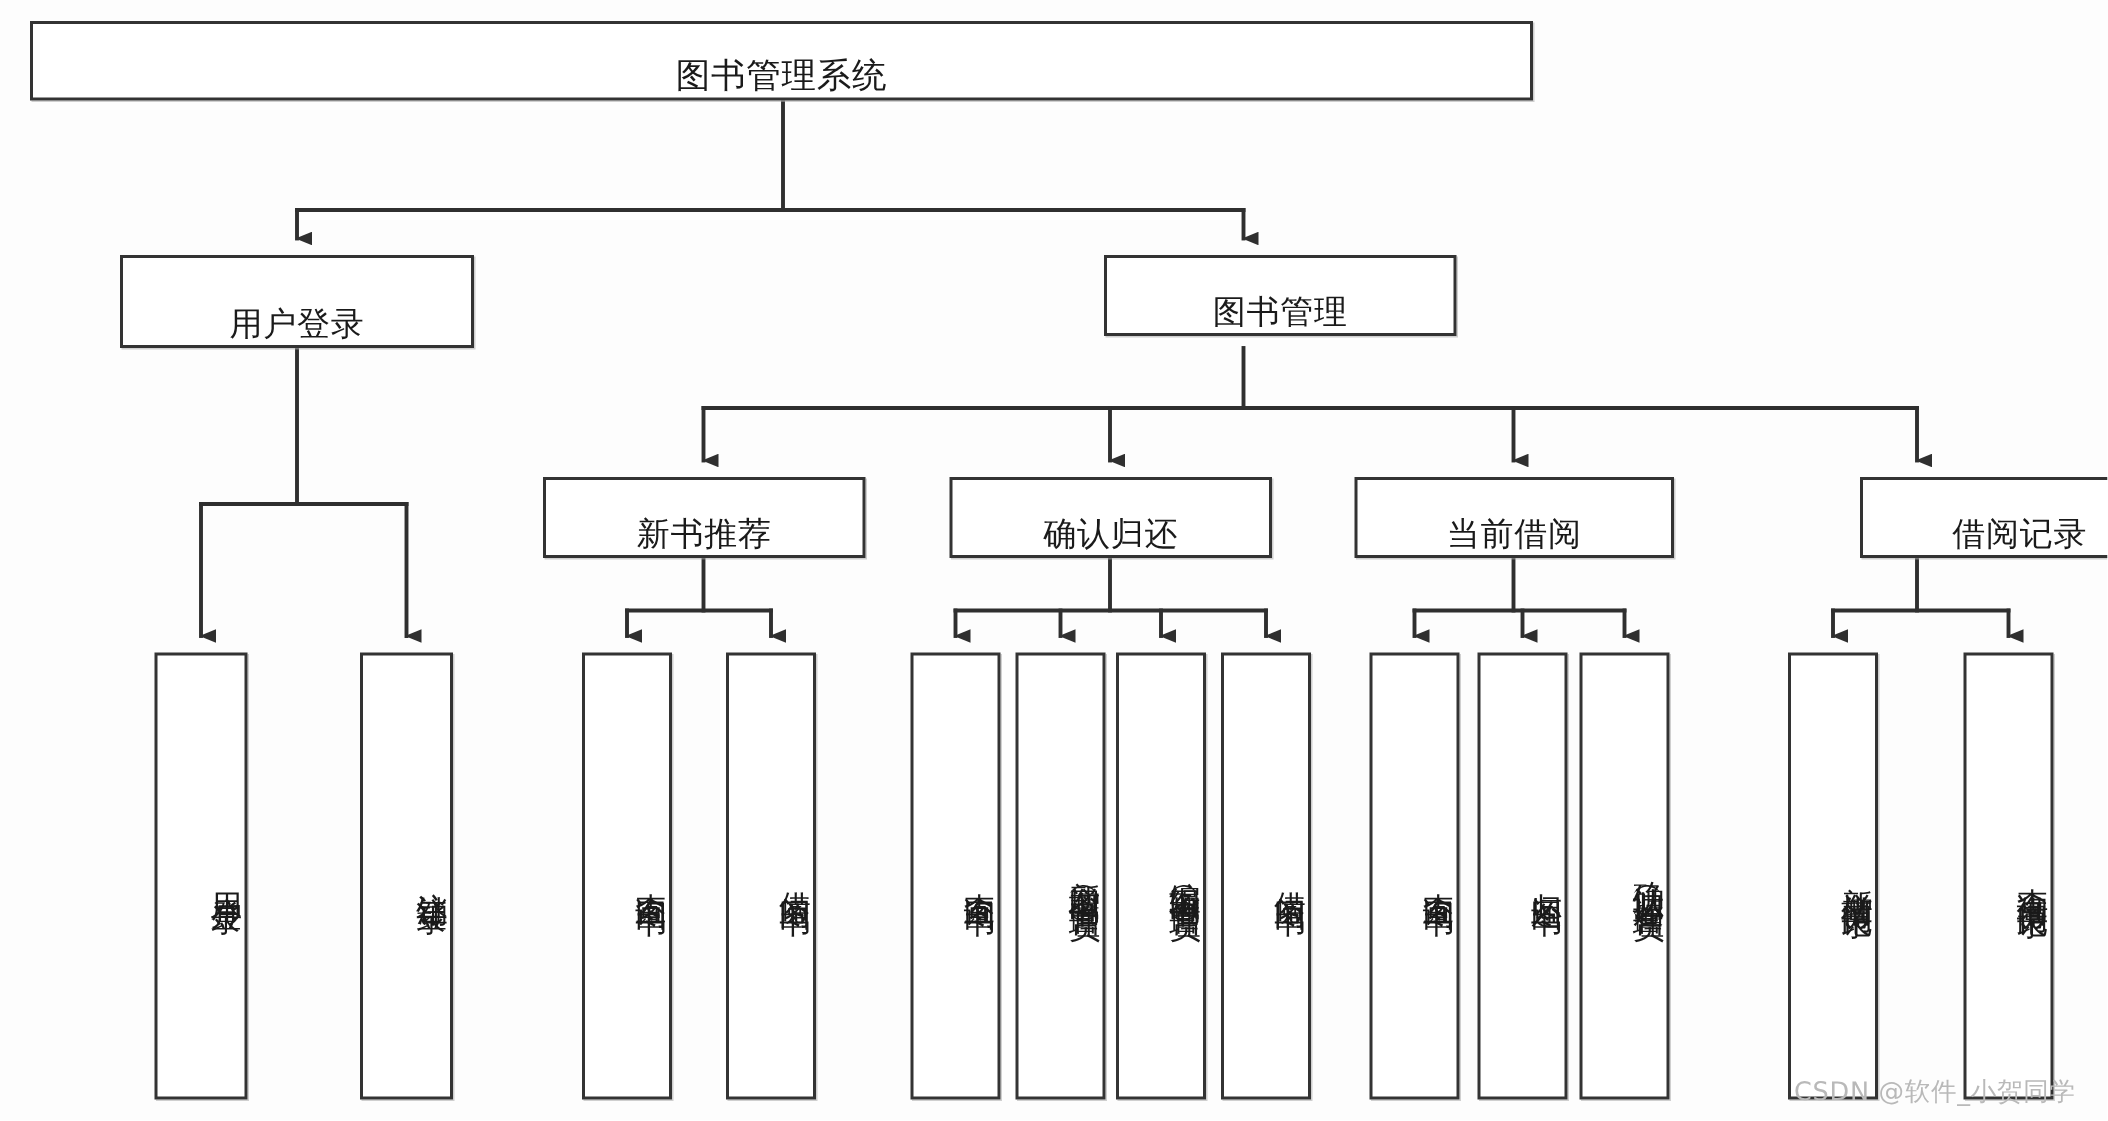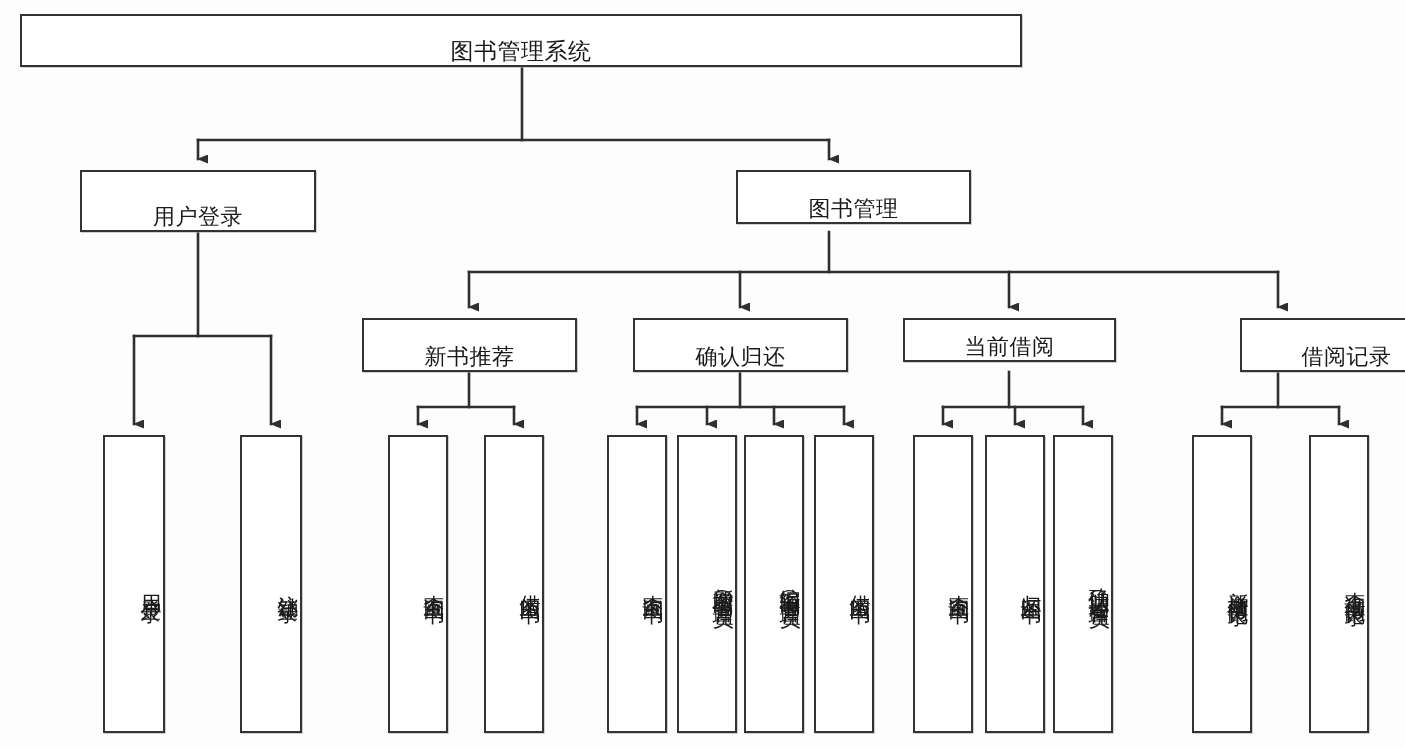--- a/index.html
+++ b/index.html
@@ -132,21 +132,21 @@
       </div>
       <div class="node horiz" style="left: 736px; top: 170px; width: 235px; height: 54px;">
         <span class="label">图书管理</span>
       </div>
       <div class="node horiz" style="left: 362px; top: 318px; width: 215px; height: 54px;">
         <span class="label">新书推荐</span>
       </div>
       <div class="node horiz" style="left: 633px; top: 318px; width: 215px; height: 54px;">
         <span class="label">确认归还</span>
       </div>
-      <div class="node horiz" style="left: 903px; top: 318px; width: 213px; height: 44px;">
+      <div class="node horiz" style="left: 903px; top: 318px; width: 213px; height: 54px;">
         <span class="label">当前借阅</span>
       </div>
       <div class="node horiz" style="left: 1240px; top: 318px; width: 213px; height: 54px;">
         <span class="label">借阅记录</span>
       </div>
       <div class="node vert centered" style="left: 103px; top: 435px; width: 62px; height: 298px;">
         <span class="label">用户登录</span>
       </div>
       <div class="node vert centered" style="left: 240px; top: 435px; width: 62px; height: 298px;">
         <span class="label">注销登录</span>
@@ -179,14 +179,15 @@
         <span class="label">确认归还（管理员）</span>
       </div>
       <div class="node vert centered" style="left: 1192px; top: 435px; width: 60px; height: 298px;">
         <span class="label">新增借阅记录</span>
       </div>
       <div class="node vert centered" style="left: 1309px; top: 435px; width: 60px; height: 298px;">
         <span class="label">查询借阅记录</span>
       </div>
     </div>
 
+  <div class="watermark" style="left: 1196px; top: 716px;">CSDN @软件_小贺同学</div>
 
 </div>
 
 </body></html>

